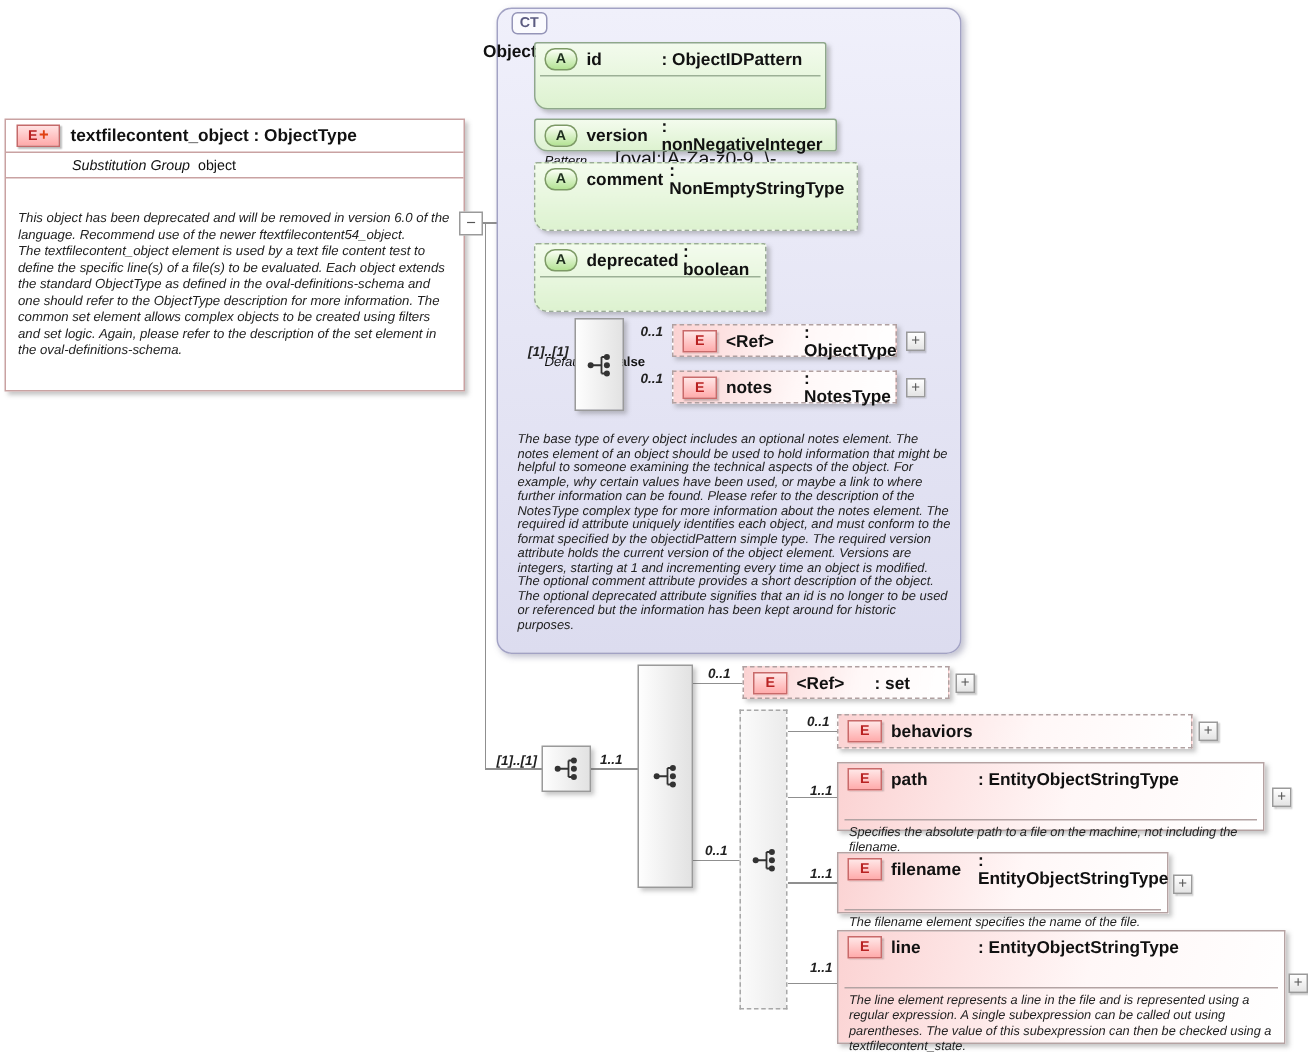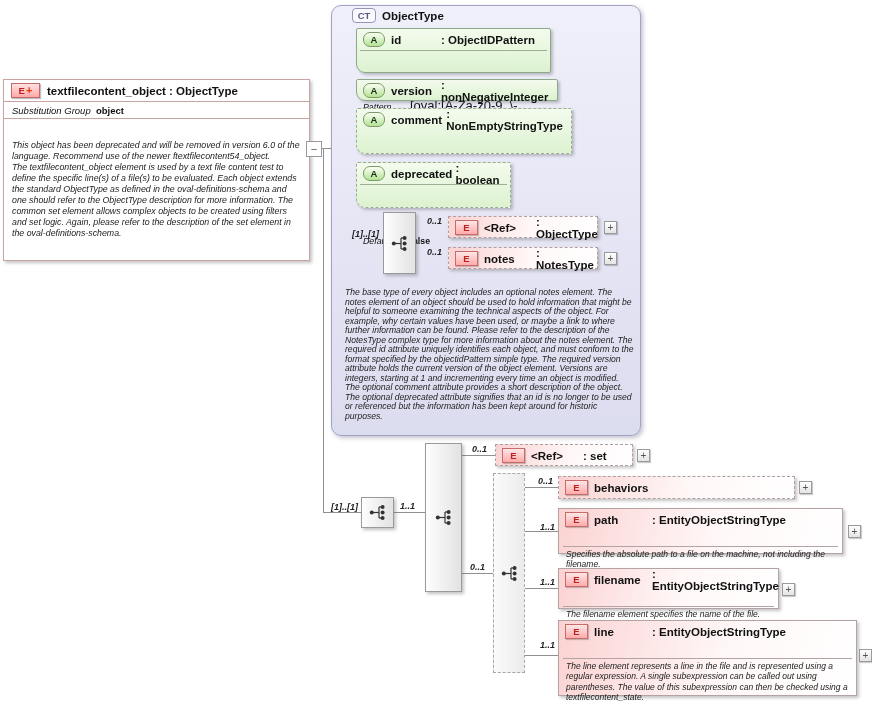--- a/index.html
+++ b/index.html
@@ -11,22 +11,22 @@
   
   .shadow{box-shadow:2px 2px 3px rgba(90,90,90,.35);}
   .abs{position:absolute;z-index:2;box-sizing:border-box;}
 
   
   .main-box{background:#fff;border:1px solid #c9a2a2;}
   .main-head{display:flex;align-items:center;gap:7px;height:21px;padding:0 7px;
              font-weight:bold;font-size:11.5px;}
   .sg-row{display:flex;align-items:baseline;border-top:1px solid #c9a2a2;
           padding:3px 8px 2px 8px;font-size:9.5px;}
-  .sg-label{font-style:italic;width:84px;}
-  .sg-value{font-weight:bold;}
+  .sg-label{font-style:italic;width:84px;margin-left:36px;}
+  .sg-value{font-weight:normal;}
   .main-desc{border-top:1px solid #c9a2a2;padding:21px 8px;font-style:italic;
              font-size:8.8px;line-height:11px;color:#222;white-space:pre-line;}
 
   
   .ep-badge{width:27px;height:13px;border:1px solid #c46a6a;display:flex;align-items:center;
             justify-content:center;gap:1px;background:linear-gradient(#ffe2e2,#ffa9a9);
             box-shadow:1px 1px 1px rgba(0,0,0,.25);flex:none;}
   .ep-badge .e{color:#b92222;font-weight:bold;font-size:9.5px;}
   .ep-badge .p{color:#e04010;font-weight:bold;font-size:11px;line-height:9px;}
   .e-badge{width:21px;height:13px;border:1px solid #c96a6a;flex:none;
@@ -126,21 +126,21 @@
     </div>
     <div class="main-desc">This object has been deprecated and will be removed in version 6.0 of the language. Recommend use of the newer ftextfilecontent54_object.
 The textfilecontent_object element is used by a text file content test to define the specific line(s) of a file(s) to be evaluated. Each object extends the standard ObjectType as defined in the oval-definitions-schema and one should refer to the ObjectType description for more information. The common set element allows complex objects to be created using filters and set logic. Again, please refer to the description of the set element in the oval-definitions-schema.</div>
   </div>
 
   <div class="collapsebtn" style="left:306px;top:141px;">
     <span>−</span>
   </div>
 
   <div class="abs ct-box" style="left:331px;top:5px;width:310px;height:431px;"></div>
-  <div class="ct-head" style="left:352px;top:8px;">
+  <div class="ct-head" style="left:322px;top:8px;flex-direction:column;">
     <span class="ct-badge">
       <span>CT</span>
     </span>
     <span>ObjectType</span>
   </div>
 
   <div class="abs attrbox shadow" style="left:356px;top:28px;width:195px;height:45px;">
     <div class="attr-title">
       <span class="a-badge">
         <span>A</span>

